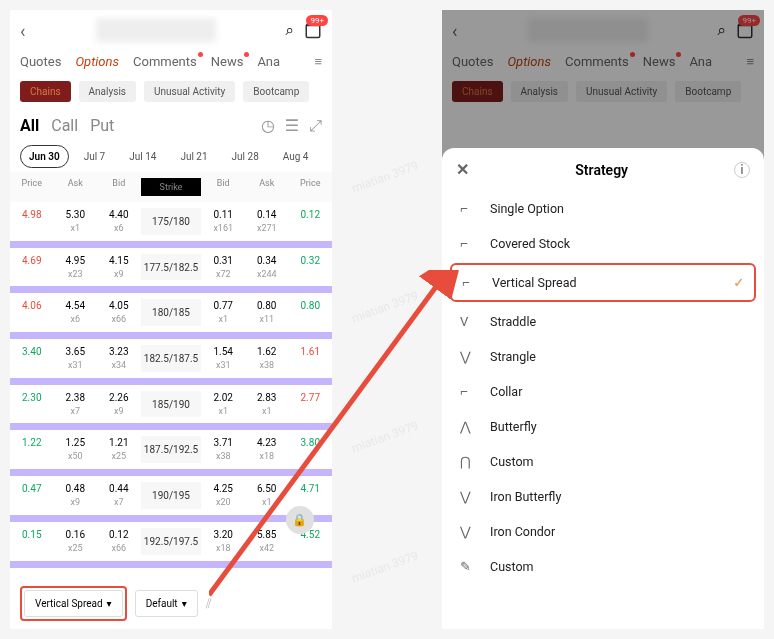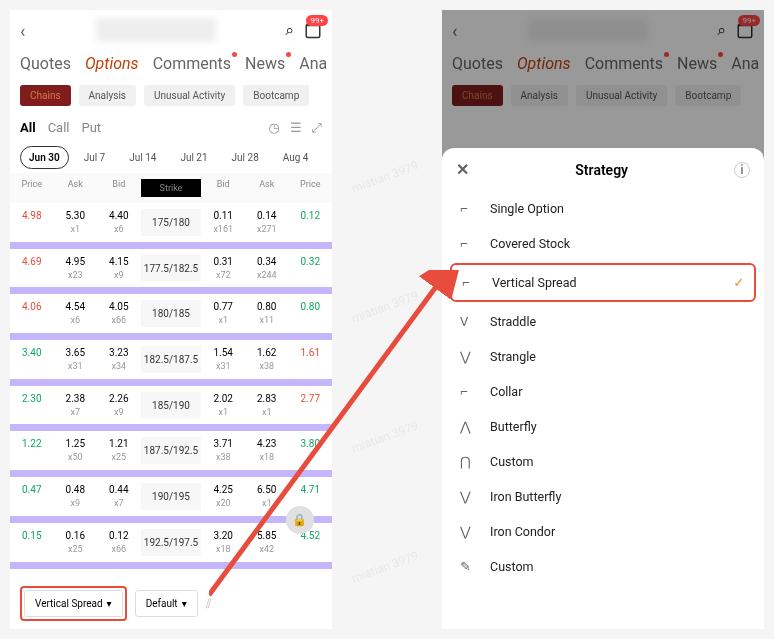--- a/index.html
+++ b/index.html
@@ -6,28 +6,28 @@
 body{font-family:-apple-system,BlinkMacSystemFont,"Segoe UI",Roboto,sans-serif;background:#f5f5f5;width:774px;height:639px;position:relative;overflow:hidden}
 .phone{position:absolute;background:#fff;overflow:hidden}
 .phone.left{left:10px;top:10px;width:322px;height:619px}
 .phone.right{left:442px;top:10px;width:322px;height:619px}
 .overlay{position:absolute;inset:0;background:rgba(0,0,0,.4);pointer-events:none}
 .hdr{display:flex;align-items:center;justify-content:space-between;padding:8px 10px}
 .blur{width:120px;height:24px;background:#eee;filter:blur(3px)}
 .icons{display:flex;align-items:center;gap:10px}
 .cart{position:relative;display:flex;align-items:flex-end;justify-content:center}
 .cart-badge{position:absolute;top:-6px;right:-6px;background:#ff4444;color:#fff;font-size:8px;padding:1px 4px;border-radius:7px}
-.nav{display:flex;gap:14px;padding:4px 10px;font-size:16px;align-items:center}
+.nav{display:flex;gap:14px;padding:4px 10px;font-size:13px;align-items:center}
 .nav-item{color:#666;position:relative}
 .nav-item.active{color:#c2410c;font-weight:400;font-style:italic}
 .dot{position:absolute;top:-2px;right:-6px;width:5px;height:5px;background:#ff4444;border-radius:50%}
 .subnav{display:flex;gap:8px;padding:8px 10px}
 .pill{background:#f0f0f0;color:#555;font-size:10px;padding:5px 10px;border-radius:3px}
 .pill.active{background:#7f1d1d;color:#d97742}
-.filter{display:flex;justify-content:space-between;align-items:flex-start;padding:6px 10px;font-size:13px}
+.filter{display:flex;justify-content:space-between;align-items:flex-start;padding:6px 10px;font-size:16px}
 .filter-l{display:flex;gap:12px}
 .filter-l span:first-child{font-weight:700}
 .filter-l span{color:#888}
 .filter-l span:first-child{color:#000}
 .filter-r{display:flex;gap:10px;color:#999}
 .dates{display:flex;gap:6px;padding:4px 10px;overflow:hidden}
 .date{font-size:10px;color:#555;padding:5px 8px;border:1px solid transparent;border-radius:12px;white-space:nowrap}
 .date.active{border-color:#333;font-weight:600;color:#000}
 .thead{display:flex;font-size:9px;color:#888;padding:6px 0;background:#fafafa}
 .thead>div{flex:1;text-align:center}

